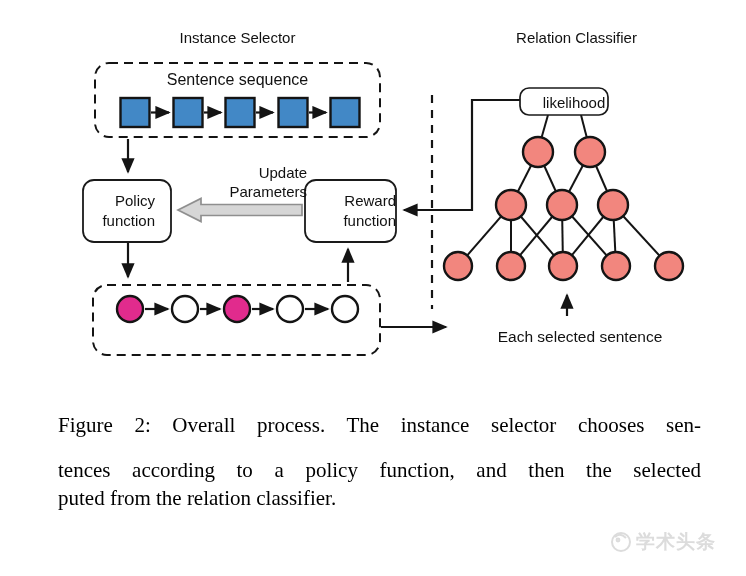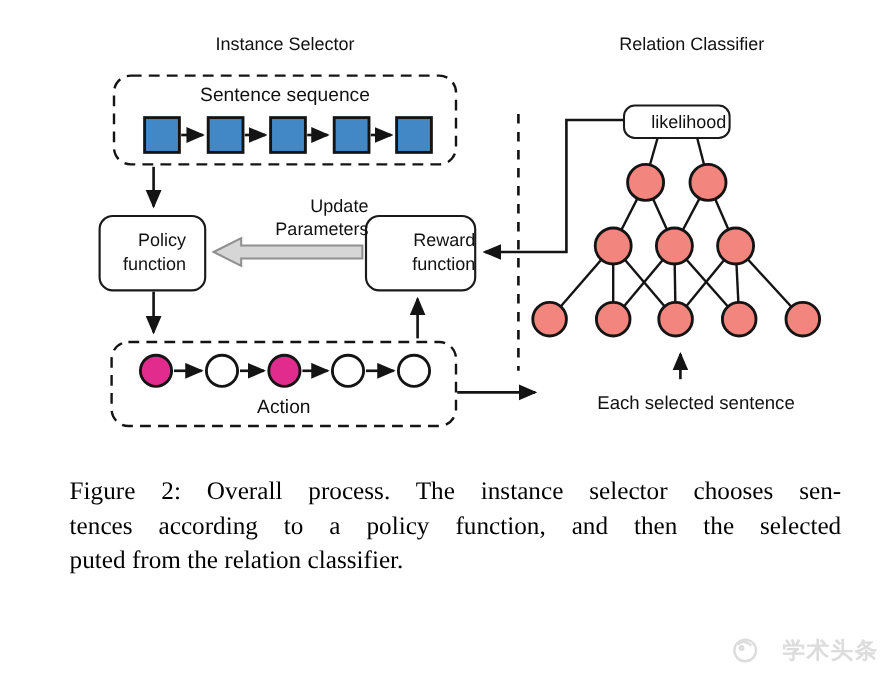--- a/index.html
+++ b/index.html
@@ -39,26 +39,26 @@
   .t-reward     { left: 305px; top: 191px; width: 91px;  line-height: 20px; }
   .t-action     { left: 93px;  top: 331px; width: 287px; font-size: 16px; }
   .t-likelihood { left: 520px; top: 94px;  width: 108px;  }
   .t-eachsel    { left: 470px; top: 328px; width: 220px; font-size: 15.5px; }
 
   .caption {
     position: absolute; left: 58px; top: 395px; width: 643px;
     font-family: "Liberation Serif", serif;
     font-size: 21px; line-height: 28.5px; color: #000;
   }
-  .cap-line { text-align: justify; text-align-last: justify; }
+  .cap-line { text-align: justify; text-align-last: justify; margin-top: 16px; }
   .cap-line-last { text-align: left; }
 
   .watermark {
     position: absolute; left: 608px; top: 529px;
-    display: flex; align-items: center; gap: 18px;
+    display: flex; align-items: center; gap: 2px;
     color: var(--watermark-gray);
     font-size: 19px; font-weight: bold; letter-spacing: 1px;
     user-select: none;
   }
   .wm-icon { width: 26px; height: 26px; }
   .wm-icon circle, .wm-icon path { stroke: var(--watermark-gray); fill: none; stroke-width: 2; }
 </style>
 </head>
 <body>
 
@@ -151,21 +151,20 @@
 
   <div class="lbl t-instance">Instance Selector</div>
   <div class="lbl t-relation">Relation Classifier</div>
   <div class="lbl t-sentseq">Sentence sequence</div>
   <div class="lbl t-policy two-line">Policy
 function</div>
   <div class="lbl t-update two-line">Update
 Parameters</div>
   <div class="lbl t-reward two-line">Reward
 function</div>
-  <div class="lbl t-action">Action</div>
   <div class="lbl t-likelihood">likelihood</div>
   <div class="lbl t-eachsel">Each selected sentence</div>
 
   <div class="caption">
     <div class="cap-line">Figure 2: Overall process. The instance selector chooses sen-</div>
     <div class="cap-line">tences according to a policy function, and then the selected</div>
     <div class="cap-line-last">puted from the relation classifier.</div>
   </div>
 
   <div class="watermark">

